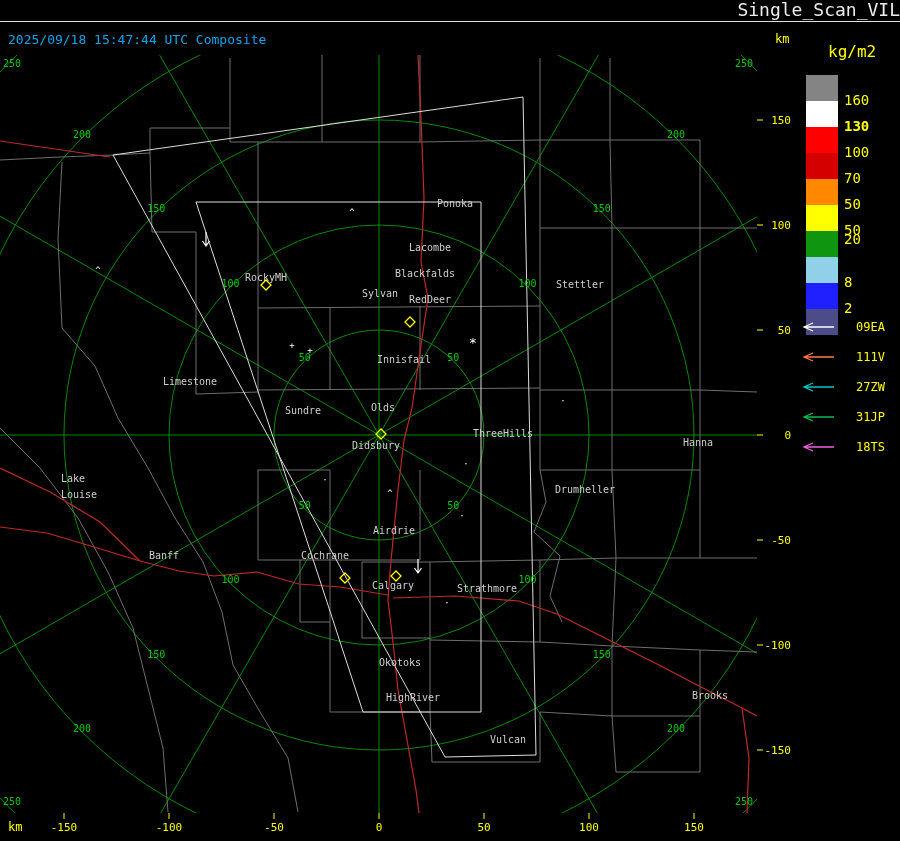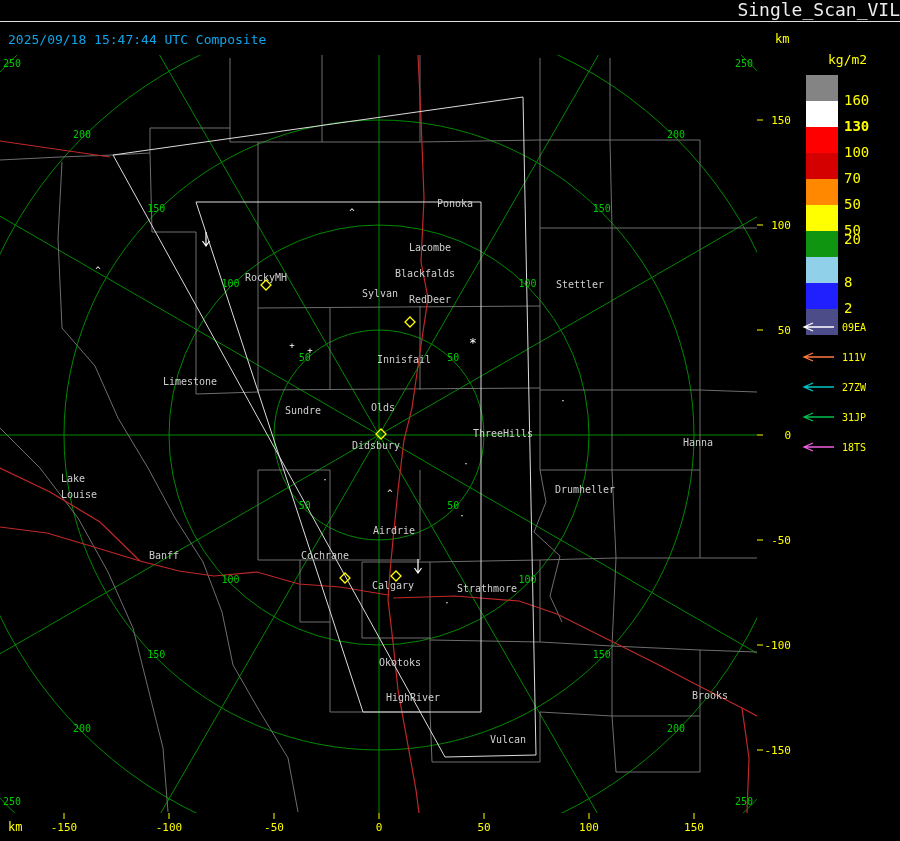--- a/index.html
+++ b/index.html
@@ -6,27 +6,27 @@
   html,body{width:900px;height:841px;background:#000;overflow:hidden;
     font-family:"DejaVu Sans Mono",monospace}
   .titlebar{position:absolute;left:0;top:0;width:900px;height:22px;
     border-bottom:1px solid #e0e0e0;color:#ececec;font-size:18px;
     text-align:right;line-height:20px}
   .header-ts{position:absolute;left:8px;top:32px;color:#0ea5e9;font-size:13px}
   .header-unit{position:absolute;left:775px;top:32px;color:#ffff00;font-size:12px}
   #map-svg{position:absolute;left:0;top:55px;display:block}
   #map-svg text{font-family:"DejaVu Sans Mono",monospace}
   .legend{position:absolute;left:798px;top:40px;width:102px;height:440px}
-  .legend-unit{position:absolute;left:30px;top:12px;color:#ffff00;font-size:13px}
+  .legend-unit{position:absolute;left:30px;top:2px;color:#ffff00;font-size:16px}
   #scale{position:absolute;left:0;top:0;width:102px;height:300px}
   .swatch{position:absolute;left:8px;width:32px;height:26px}
   .swatch-label{position:absolute;left:46px;color:#ffff00;font-size:14px;line-height:14px}
   #radar-list{position:absolute;left:2px;top:272px;width:100px}
   .radar-row{display:flex;align-items:center;height:30px}
-  .radar-id{color:#ffff00;font-size:10px;margin-left:6px}
+  .radar-id{color:#ffff00;font-size:12px;margin-left:20px}
   .footer-unit{position:absolute;left:8px;top:820px;color:#ffff00;font-size:12px}
 </style>
 </head>
 <body>
 
 <div class="titlebar">
   <span>Single_Scan_VIL</span>
 </div>
 
 <span class="header-ts">2025/09/18 15:47:44 UTC Composite</span>

